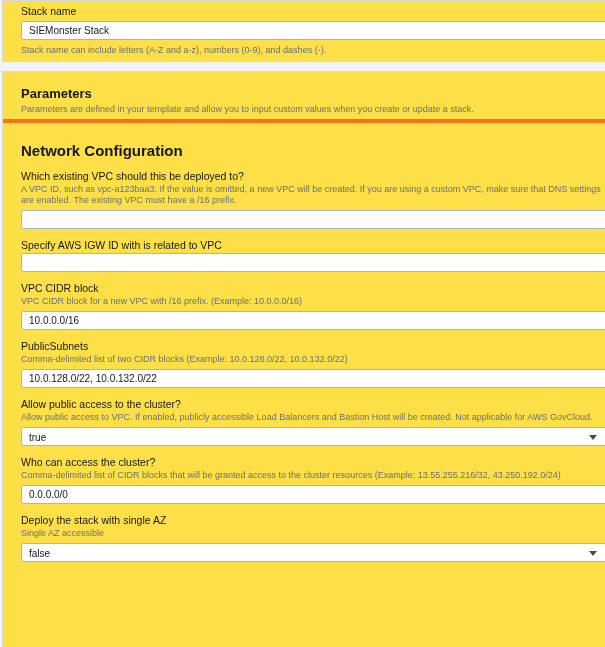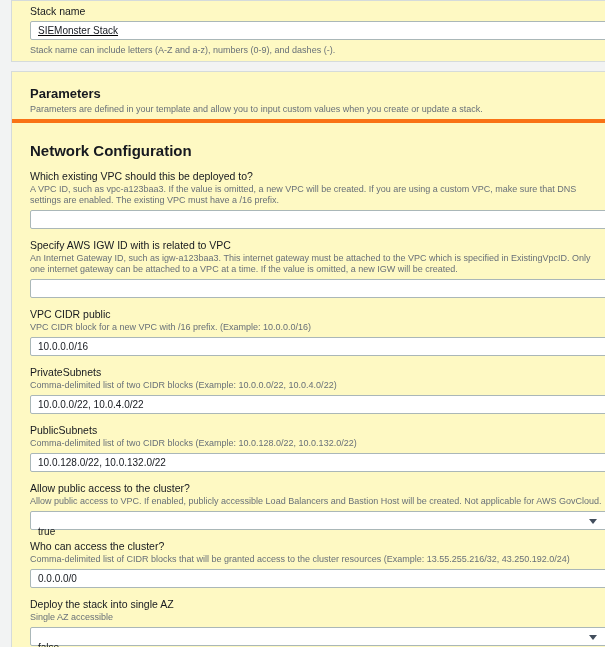--- a/index.html
+++ b/index.html
@@ -4,22 +4,22 @@
 <style>
   * { margin: 0; padding: 0; box-sizing: border-box; }
   html, body {
     width: 605px; height: 647px;
     overflow: hidden;
     background: #f2f3f3;
     font-family: "Liberation Sans", "DejaVu Sans", sans-serif;
     -webkit-font-smoothing: antialiased;
   }
   .card {
-    background: #fef9c3;
-    margin-left: 11px;
+    background: #fde047;
+    margin-left: 2px;
     border: 1px solid #d5dbdb;
     border-right: 0;
   }
   .card-stackname {
     padding: 4px 0 5px 18px;
   }
   .card-parameters {
     margin-top: 9px;
     min-height: 600px;
   }
@@ -66,35 +66,35 @@
     position: relative;
     display: block;
     width: calc(100% + 2px);
     height: 19px;
     border: 1px solid #aab7b8;
     border-radius: 2px;
     background: #ffffff;
     cursor: pointer;
   }
   .select-value {
-    position: absolute; left: 7px; top: 13px;
+    position: absolute; left: 7px; top: 3px;
     font-size: 10px; color: #16191f; line-height: 13px;
   }
   .select-arrow {
     position: absolute; right: 9px; top: 7px;
     width: 0; height: 0;
     border-left: 4px solid transparent;
     border-right: 4px solid transparent;
     border-top: 5px solid #414d5c;
   }
   .help-text {
     margin-top: 5px;
     font-size: 9px; color: #687078; line-height: 11px;
   }
-  .stack-input-wrap { margin-top: 3px; text-decoration: underline; }
+  .stack-input-wrap { margin-top: 3px; }
 </style>
 </head>
 <body>
 
 <div class="card card-stackname">
   <div class="field-label">Stack name</div>
   <div class="stack-input-wrap">
     <input class="text-input" type="text" value="SIEMonster Stack" style="">
   </div>
   <div class="help-text">Stack name can include letters (A-Z and a-z), numbers (0-9), and dashes (-).</div>
@@ -110,35 +110,29 @@
     <div class="group-title">Network Configuration</div>
 
     <div class="field">
       <div class="field-label">Which existing VPC should this be deployed to?</div>
       <div class="field-desc">A VPC ID, such as vpc-a123baa3. If the value is omitted, a new VPC will be created. If you are using a custom VPC, make sure that DNS settings are enabled. The existing VPC must have a /16 prefix.</div>
       <input class="text-input" type="text" value="" style="">
     </div>
 
     <div class="field">
       <div class="field-label">Specify AWS IGW ID with is related to VPC</div>
-      <div class="field-desc">An Internet Gateway ID, such as igw-a123baa3. This internet gateway must be attached to the VPC which is specified in ExistingVpcID. Only one internet gateway can be attached to a VPC at a time. If the value is omitted, a new IGW will be created.</div>
       <input class="text-input" type="text" value="" style="">
     </div>
 
     <div class="field">
-      <div class="field-label">VPC CIDR public</div>
+      <div class="field-label">VPC CIDR block</div>
       <div class="field-desc">VPC CIDR block for a new VPC with /16 prefix. (Example: 10.0.0.0/16)</div>
       <input class="text-input" type="text" value="10.0.0.0/16" style="">
     </div>
 
-    <div class="field">
-      <div class="field-label">PrivateSubnets</div>
-      <div class="field-desc">Comma-delimited list of two CIDR blocks (Example: 10.0.0.0/22, 10.0.4.0/22)</div>
-      <input class="text-input" type="text" value="10.0.0.0/22, 10.0.4.0/22" style="">
-    </div>
 
     <div class="field">
       <div class="field-label">PublicSubnets</div>
       <div class="field-desc">Comma-delimited list of two CIDR blocks (Example: 10.0.128.0/22, 10.0.132.0/22)</div>
       <input class="text-input" type="text" value="10.0.128.0/22, 10.0.132.0/22" style="">
     </div>
 
     <div class="field">
       <div class="field-label">Allow public access to the cluster?</div>
       <div class="field-desc">Allow public access to VPC. If enabled, publicly accessible Load Balancers and Bastion Host will be created. Not applicable for AWS GovCloud.</div>
@@ -148,21 +142,21 @@
       </div>
     </div>
 
     <div class="field">
       <div class="field-label">Who can access the cluster?</div>
       <div class="field-desc">Comma-delimited list of CIDR blocks that will be granted access to the cluster resources (Example: 13.55.255.216/32, 43.250.192.0/24)</div>
       <input class="text-input" type="text" value="0.0.0.0/0" style="">
     </div>
 
     <div class="field">
-      <div class="field-label">Deploy the stack into single AZ</div>
+      <div class="field-label">Deploy the stack with single AZ</div>
       <div class="field-desc">Single AZ accessible</div>
       <div class="select-box">
         <span class="select-value">false</span>
         <span class="select-arrow"></span>
       </div>
     </div>
 
   </div>
 </div>
 

